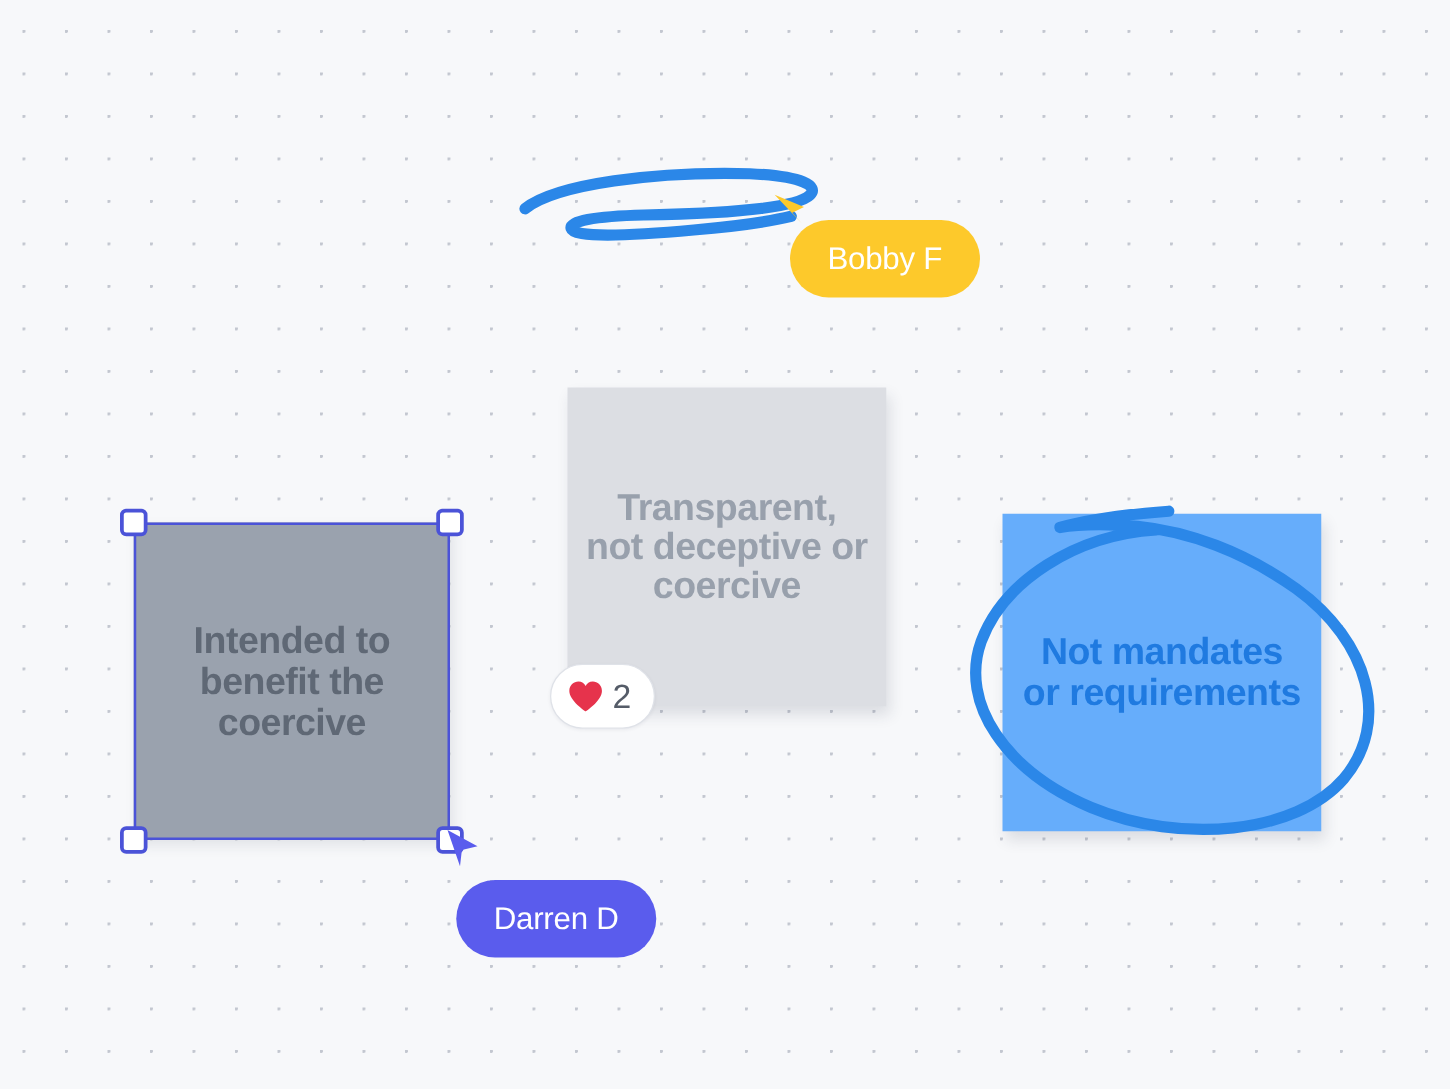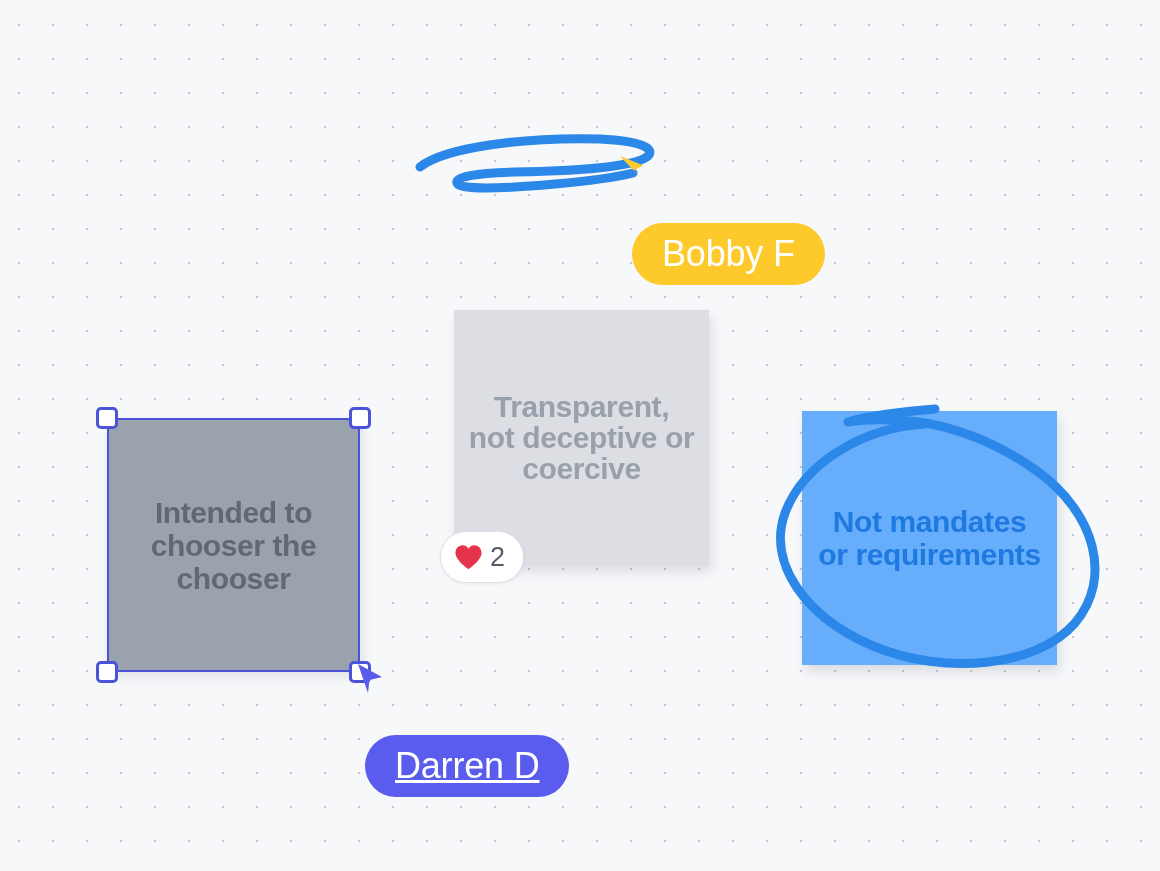--- a/index.html
+++ b/index.html
@@ -144,33 +144,32 @@
   .cursor-arrow { position: absolute; width: 34px; height: 40px; overflow: visible; }
   .cursor-pill {
     position: absolute;
     display: flex;
     align-items: center;
     justify-content: center;
     height: 62px;
     padding: 0 30px;
     border-radius: 31px;
     color: #ffffff;
-    font-size: 36px;
+    font-size: 25px;
     letter-spacing: -0.2px;
     white-space: nowrap;
-    margin-top: 47px;
   }
 
   #cursor-bobby { left: 612px; top: 146px; }
   #cursor-bobby .cursor-arrow { left: 0; top: 0; }
   #cursor-bobby .cursor-pill { left: 20px; top: 30px; background: #fdc92b; }
 
   #cursor-darren { left: 352px; top: 660px; }
   #cursor-darren .cursor-arrow { left: 0; top: 0; }
-  #cursor-darren .cursor-pill { left: 13px; top: 28px; background: #5a5ced; text-decoration: underline; }
+  #cursor-darren .cursor-pill { left: 13px; top: 44px; background: #5a5ced; }
 </style>
 </head>
 <body>
 
 <div id="canvas">
 
 
   <svg id="ink-underline" class="ink" viewBox="0 0 280 75">
     <path d="M15 42 C 40 22, 120 12, 195 14 C 238 16, 250 24, 243 31
              C 232 42, 170 46, 110 47 C 70 48, 50 52, 52 58
@@ -195,21 +194,21 @@
   <div id="reaction-badge">
     <svg class="heart" viewBox="0 0 32 30">
       <path d="M16 28 C 16 28, 1.5 18.5, 1.5 9.8 C 1.5 4.6, 5.4 1.4, 9.6 1.4
                C 12.7 1.4, 14.9 3.2, 16 5.4 C 17.1 3.2, 19.3 1.4, 22.4 1.4
                C 26.6 1.4, 30.5 4.6, 30.5 9.8 C 30.5 18.5, 16 28, 16 28 Z" fill="#e6334c"></path>
     </svg>
     <span class="count">2</span>
   </div>
 
   <div class="sticky" id="note-gray">
-    <span class="sticky-text">Intended to chooser the chooser</span>
+    <span class="sticky-text">Intended to benefit the coercive</span>
   </div>
 
   <div id="selection-frame">
     <div class="handle tl"></div>
     <div class="handle tr"></div>
     <div class="handle bl"></div>
     <div class="handle br"></div>
   </div>
 
   <div class="cursor-group" id="cursor-bobby">

